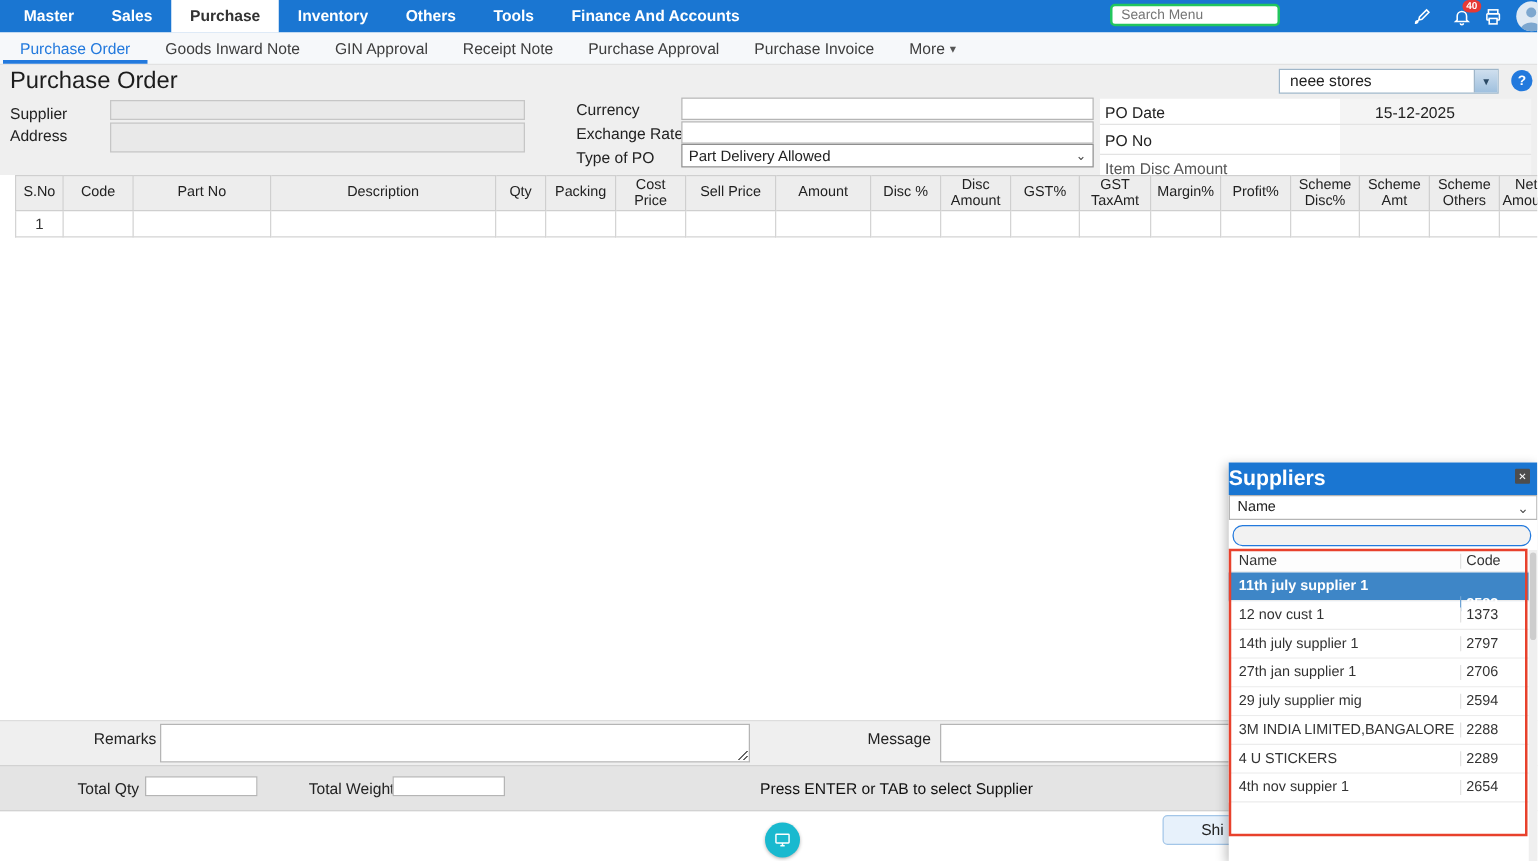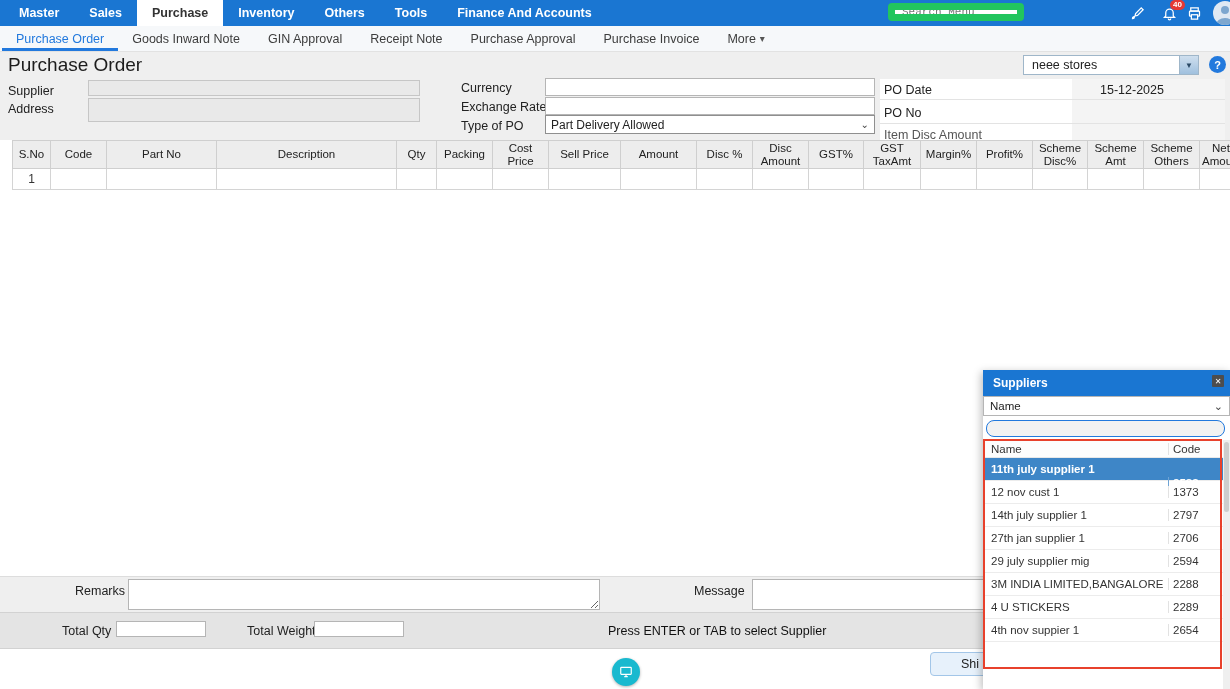--- a/index.html
+++ b/index.html
@@ -7,23 +7,23 @@
   .canvas{position:relative;width:1230px;height:689px;overflow:hidden;background:#fff;
           font-family:"Liberation Sans", sans-serif;color:#222;}
 
   
   .topnav{position:absolute;left:0;top:0;width:1230px;height:26px;background:#1a76d2;
           display:flex;align-items:stretch;}
   .nav-items{display:flex;align-items:stretch;padding-left:4px;}
   .nav-item{display:flex;align-items:center;padding:0 15px;color:#fff;font-size:12.5px;
             font-weight:700;cursor:pointer;white-space:nowrap;}
   .nav-item.active{background:#fff;color:#333;}
-  .nav-search{position:absolute;left:888px;top:3px;width:136px;height:18px;border:7px solid #22c55e;
+  .nav-search{position:absolute;left:888px;top:3px;width:136px;height:18px;border:2px solid #22c55e;
               border-radius:4px;font-size:11px;padding:0 7px;color:#333;outline:none;
-              font-family:Liberation Mono, monospace;}
+              font-family:Liberation Sans, sans-serif;}
   .nav-ico{position:absolute;top:4px;width:18px;height:18px;display:flex;align-items:center;
            justify-content:center;cursor:pointer;}
   .badge{position:absolute;left:10px;top:-4px;background:#e53935;color:#fff;border-radius:7px;
          font-size:8px;line-height:10px;padding:0 3px;font-weight:700;}
   .avatar{position:absolute;left:1213px;top:1px;width:24px;height:24px;border-radius:50%;
           background:#dfe9f3;overflow:hidden;}
 
   
   .tabbar{position:absolute;left:0;top:26px;width:1230px;height:26px;background:#f6f8fa;
           border-bottom:1px solid #e2e2e2;display:flex;align-items:stretch;padding-left:2px;}
@@ -78,21 +78,21 @@
             display:flex;align-items:center;justify-content:center;cursor:pointer;z-index:2;}
   .chat-fab{position:absolute;left:612px;top:658px;width:28px;height:28px;border-radius:50%;
             background:#19b9cf;display:flex;align-items:center;justify-content:center;
             box-shadow:0 1px 3px rgba(0,0,0,.3);cursor:pointer;z-index:3;}
 
   
   .popup{position:absolute;left:983px;top:370px;width:247px;height:319px;background:#fff;
          box-shadow:-2px 2px 8px rgba(0,0,0,.25);z-index:10;}
   .popup-hd{position:absolute;left:0;top:0;width:100%;height:26px;background:#1a76d2;
             display:flex;align-items:center;}
-  .popup-hd .t{color:#fff;font-size:12px;font-weight:700;padding-left:10px;}
+  .popup-hd .t{color:#fff;font-size:17px;font-weight:700;}
   .popup-close{position:absolute;right:6px;top:5px;width:12px;height:12px;background:#4d4d4d;
                color:#fff;font-size:8px;display:flex;align-items:center;justify-content:center;
                cursor:pointer;border-radius:1px;}
   .popup-select{position:absolute;left:0;top:26px;width:100%;height:20px;background:#fff;
                 border:1px solid #b5b5b5;display:flex;align-items:center;cursor:pointer;}
   .popup-select .val{flex:1;font-size:11.5px;padding-left:6px;}
   .popup-select .car{font-size:11px;color:#444;padding-right:6px;}
   .popup-search{position:absolute;left:3px;top:50px;width:239px;height:17px;border:1.5px solid #2279dd;
                 border-radius:8px;background:#f2f2f2;font-size:11px;padding:0 8px;outline:none;
                 font-family:"Liberation Sans",sans-serif;}

